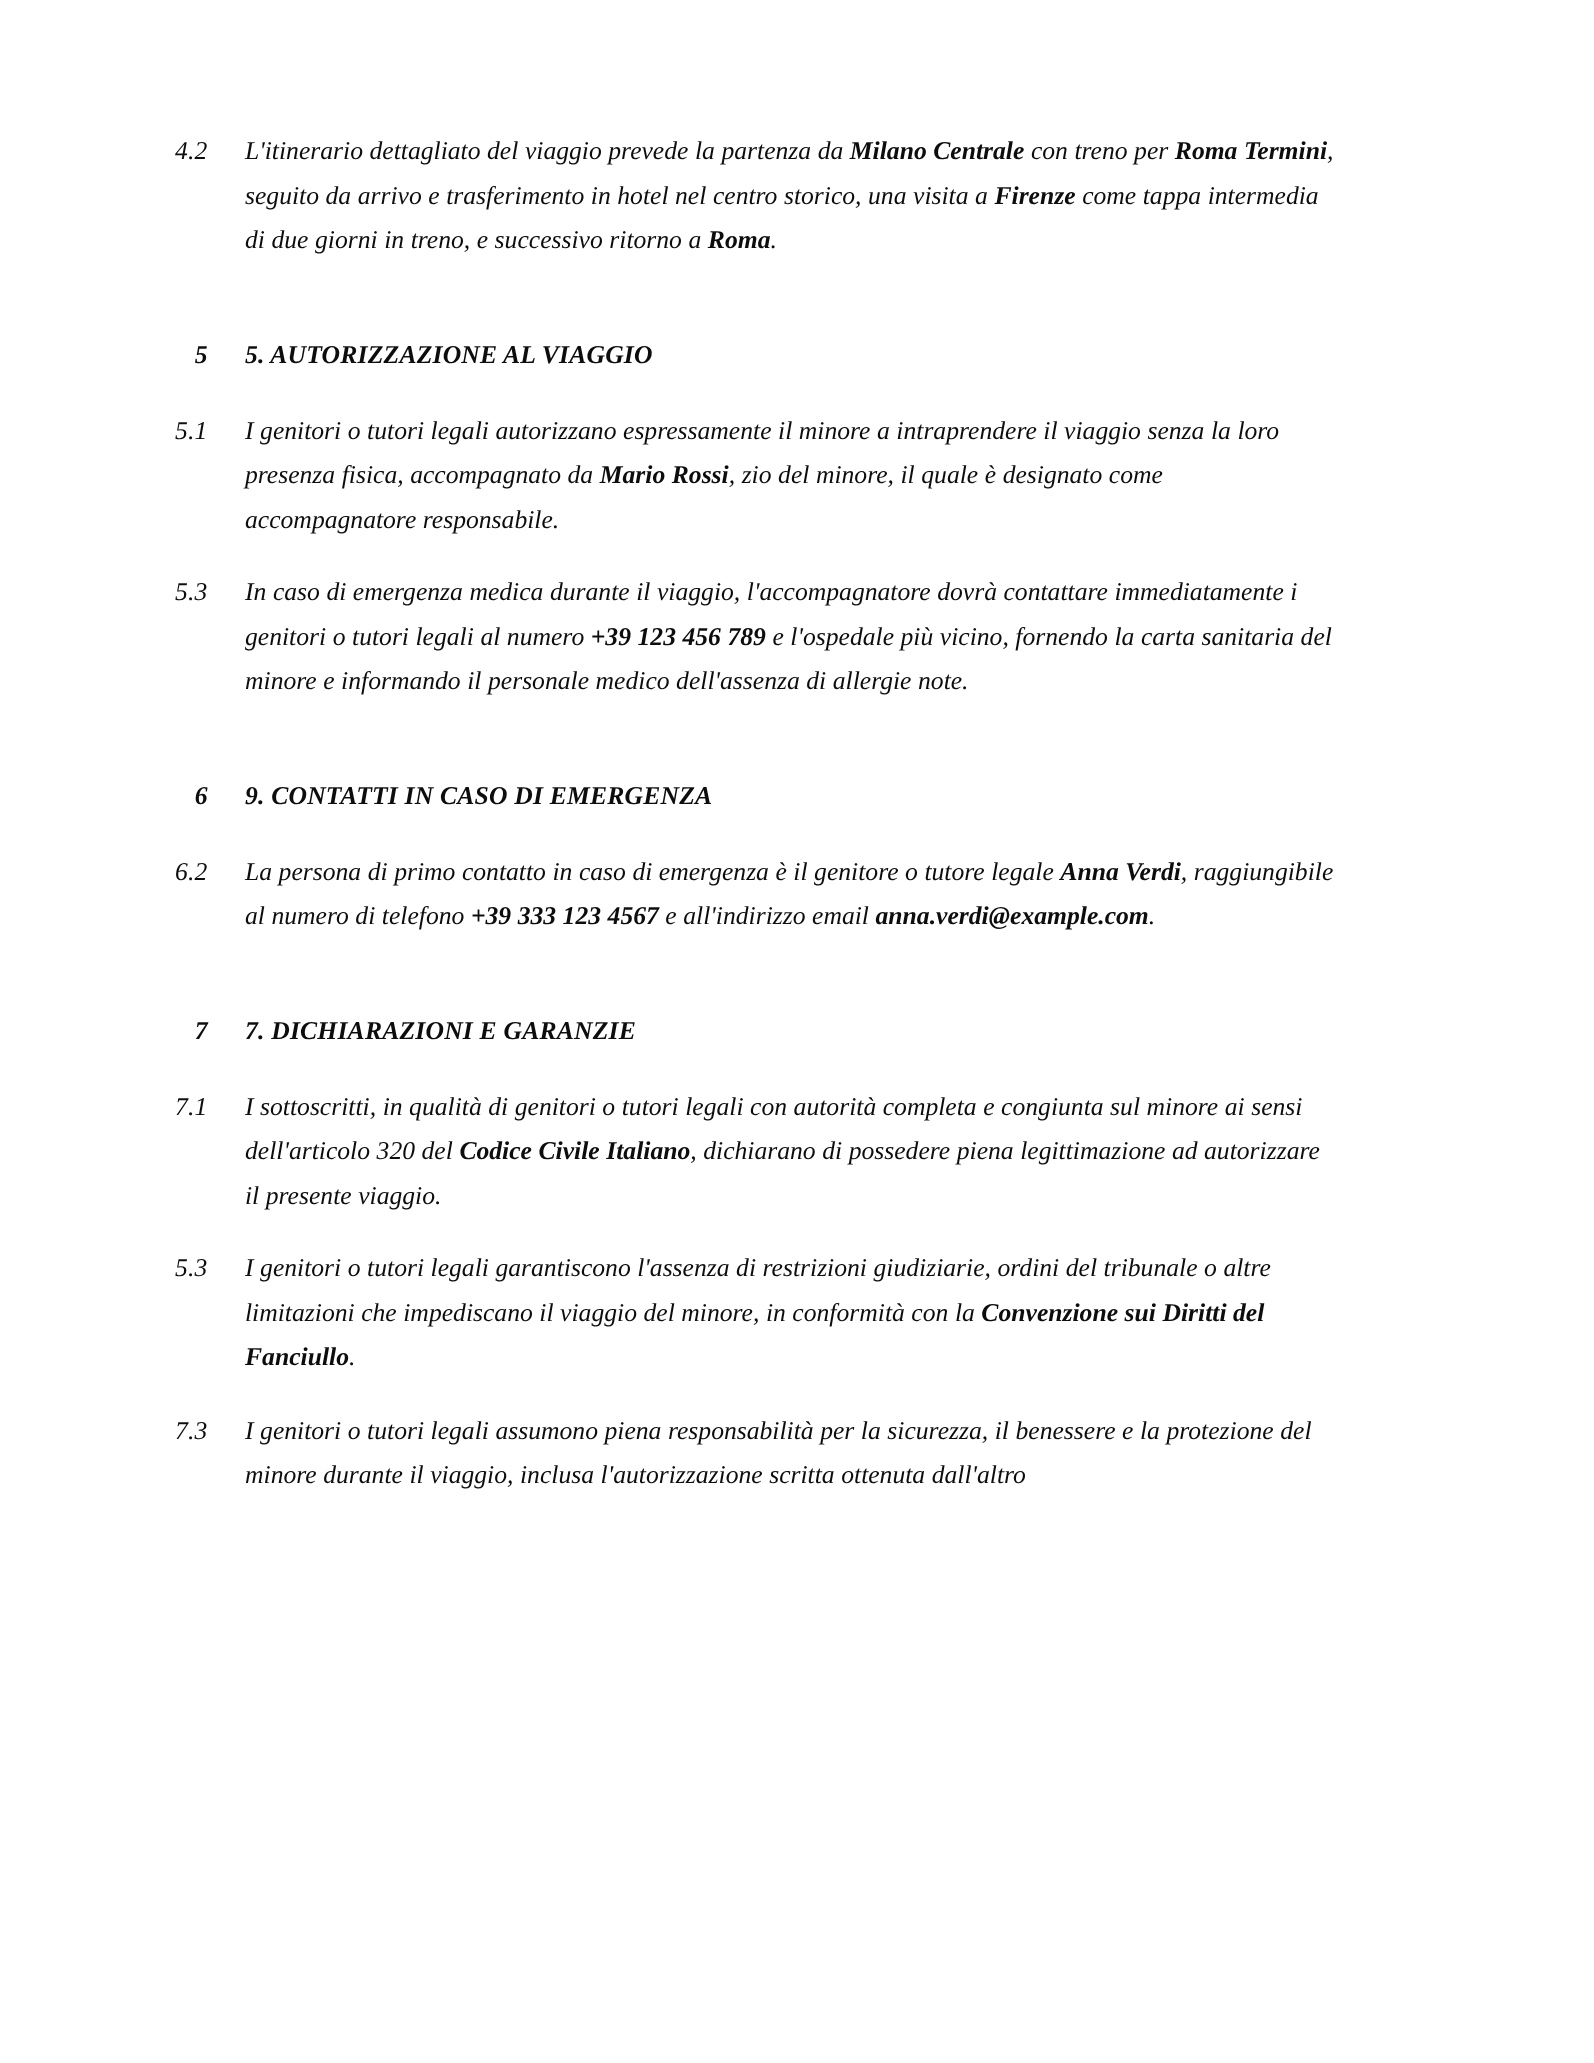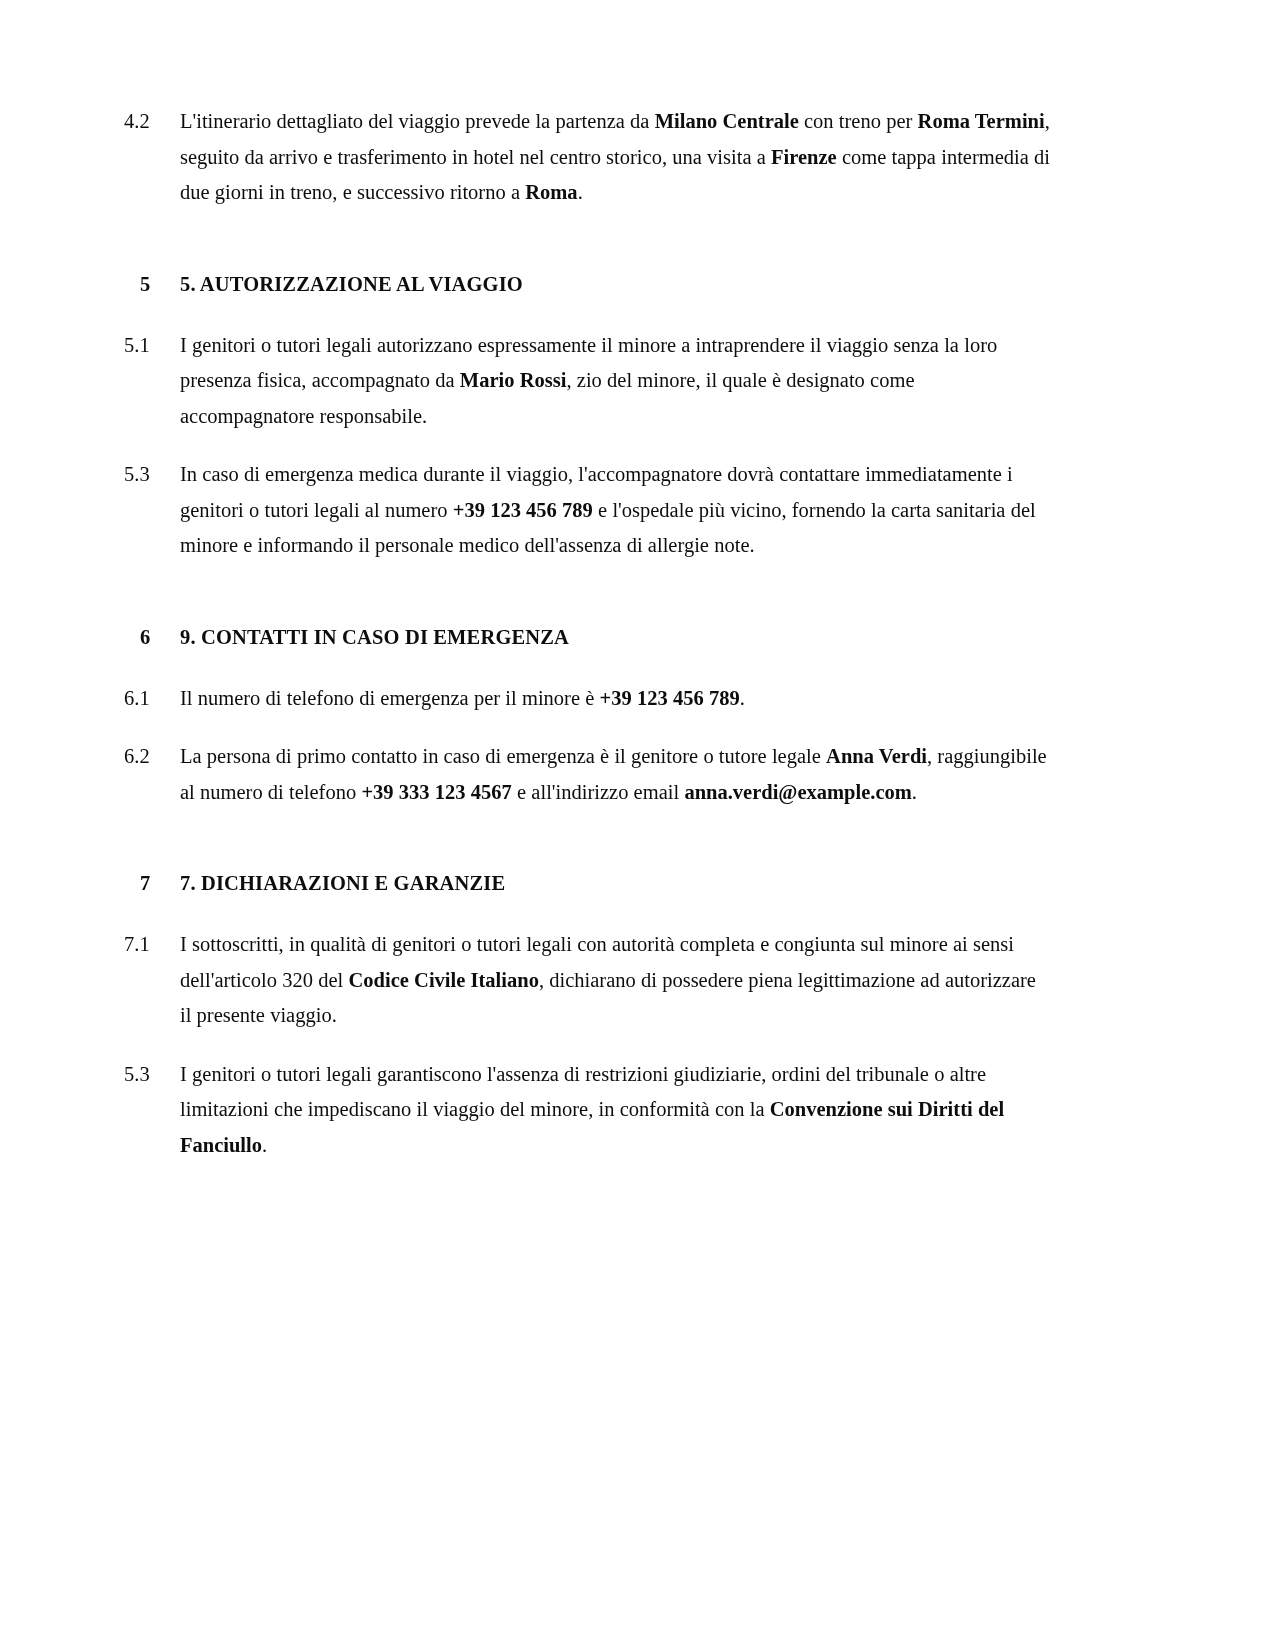--- a/index.html
+++ b/index.html
@@ -13,23 +13,24 @@
     height: 1650px;
     margin: 0 auto;
     background: #ffffff;
     box-sizing: border-box;
     font-family: "Liberation Serif", "DejaVu Serif", serif;
     color: #0d0d0d;
     overflow: hidden;
   }
   .content {
     position: absolute;
-    left: 124px;
+    left: 140px;
     top: 104px;
     width: 928px;
+    font-style: italic;
   }
   
   .clause {
     display: flex;
     align-items: flex-start;
     margin-bottom: 23px;
   }
   .clause-num {
     flex: 0 0 56px;
     width: 56px;
@@ -92,33 +93,33 @@
       </div>
       <div class="clause">
         <div class="clause-num">5.3</div>
         <div class="clause-body"><span>In caso di emergenza medica durante il viaggio, l'accompagnatore dovrà contattare immediatamente i genitori o tutori legali al numero </span><b>+39 123 456 789</b><span> e l'ospedale più vicino, fornendo la carta sanitaria del minore e informando il personale medico dell'assenza di allergie note.</span></div>
       </div>
       <div class="heading">
         <div class="heading-num">6</div>
         <div class="heading-text">9. CONTATTI IN CASO DI EMERGENZA</div>
       </div>
       <div class="clause">
-        <div class="clause-num">6.1</div>
-        <div class="clause-body"><span>Il numero di telefono di emergenza per il minore è </span><b>+39 123 456 789</b><span>.</span></div>
-      </div>
-      <div class="clause">
         <div class="clause-num">6.2</div>
         <div class="clause-body"><span>La persona di primo contatto in caso di emergenza è il genitore o tutore legale </span><b>Anna Verdi</b><span>, raggiungibile al numero di telefono </span><b>+39 333 123 4567</b><span> e all'indirizzo email </span><b>anna.verdi@example.com</b><span>.</span></div>
       </div>
       <div class="heading">
         <div class="heading-num">7</div>
         <div class="heading-text">7. DICHIARAZIONI E GARANZIE</div>
       </div>
       <div class="clause">
         <div class="clause-num">7.1</div>
         <div class="clause-body"><span>I sottoscritti, in qualità di genitori o tutori legali con autorità completa e congiunta sul minore ai sensi dell'articolo 320 del </span><b>Codice Civile Italiano</b><span>, dichiarano di possedere piena legittimazione ad autorizzare il presente viaggio.</span></div>
       </div>
       <div class="clause">
         <div class="clause-num">5.3</div>
         <div class="clause-body"><span>I genitori o tutori legali garantiscono l'assenza di restrizioni giudiziarie, ordini del tribunale o altre limitazioni che impediscano il viaggio del minore, in conformità con la </span><b>Convenzione sui Diritti del Fanciullo</b><span>.</span></div>
       </div>
+      <div class="clause">
+        <div class="clause-num">7.3</div>
+        <div class="clause-body"><span>I genitori o tutori legali assumono piena responsabilità per la sicurezza, il benessere e la protezione del minore durante il viaggio, inclusa l'autorizzazione scritta ottenuta dall'altro</span></div>
+      </div>
     </div>
 </div>
 
 </body></html>

